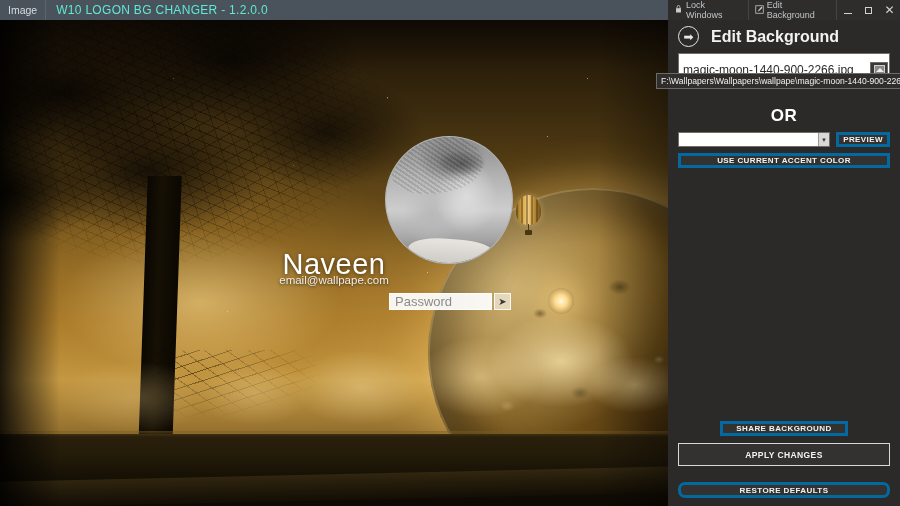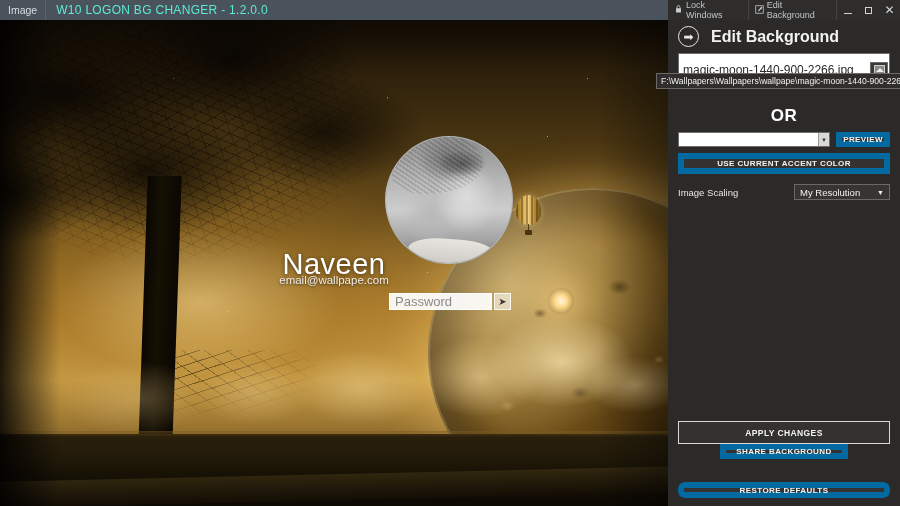--- a/index.html
+++ b/index.html
@@ -215,25 +215,25 @@
 
   .or { text-align:center; color:#ffffff; font-size:17px; font-weight:700;
     margin-top:20px; letter-spacing:.5px; }
 
   .row2 { display:flex; gap:6px; margin-top:6px; }
   .colorcombo { flex:1; height:15px; background:#ffffff; border:1px solid #6e6d6a;
     display:flex; align-items:stretch; }
   .colorcombo .fill { flex:1; background:#ffffff; }
   .colorcombo .arrow { width:11px; background:#d9d9d7; border-left:1px solid #9a9a97;
     display:flex; align-items:center; justify-content:center; font-size:6px; color:#3b3b39; }
-  .btn { background:#333230; border:6px solid #0369a1; color:#f2f2f0;
+  .btn { background:#333230; border:3px solid #0369a1; color:#f2f2f0;
     font-size:8px; font-weight:700; letter-spacing:.4px;
     display:flex; align-items:center; justify-content:center; }
   .btn-preview { width:54px; height:15px; }
-  .btn-accent { width:100%; height:21px; margin-top:6px; }
+  .btn-accent { width:100%; height:15px; margin-top:6px; }
 
   .scaling-row { display:flex; align-items:center; margin-top:10px; }
   .scaling-lbl { color:#e6e6e4; font-size:9.5px; flex:1; }
   .select { width:96px; height:16px; background:#363531; border:1px solid #6a6966;
     display:flex; align-items:center; padding:0 5px; color:#f2f2f0; font-size:9.5px; }
   .select .caret { margin-left:auto; font-size:7px; }
 
   .bottom { position:absolute; left:0; bottom:0; width:232px; }
   .bwrap { padding:0 10px 8px; }
   .btn-share { width:128px; height:15px; margin:0 auto 7px; }
@@ -349,33 +349,26 @@
       <div class="row2">
         <div class="colorcombo">
           <span class="fill"></span>
           <span class="arrow">▼</span>
         </div>
         <div class="btn btn-preview">PREVIEW</div>
       </div>
 
       <div class="btn btn-accent">USE CURRENT ACCENT COLOR</div>
 
-      <div class="scaling-row">
-        <div class="scaling-lbl">Image Scaling</div>
-        <div class="select">
-          <span>My Resolution</span>
-          <span class="caret">▼</span>
-        </div>
-      </div>
     </div>
 
     <div class="bottom">
       <div class="bwrap">
+        <div class="btn btn-share">SHARE BACKGROUND</div>
         <div class="btn btn-apply">APPLY CHANGES</div>
-        <div class="btn btn-share">SHARE BACKGROUND</div>
       </div>
       <div class="bwrap">
         <div class="btn btn-restore">RESTORE DEFAULTS</div>
       </div>
     </div>
 
   </div>
 </div>
 
 </body></html>

